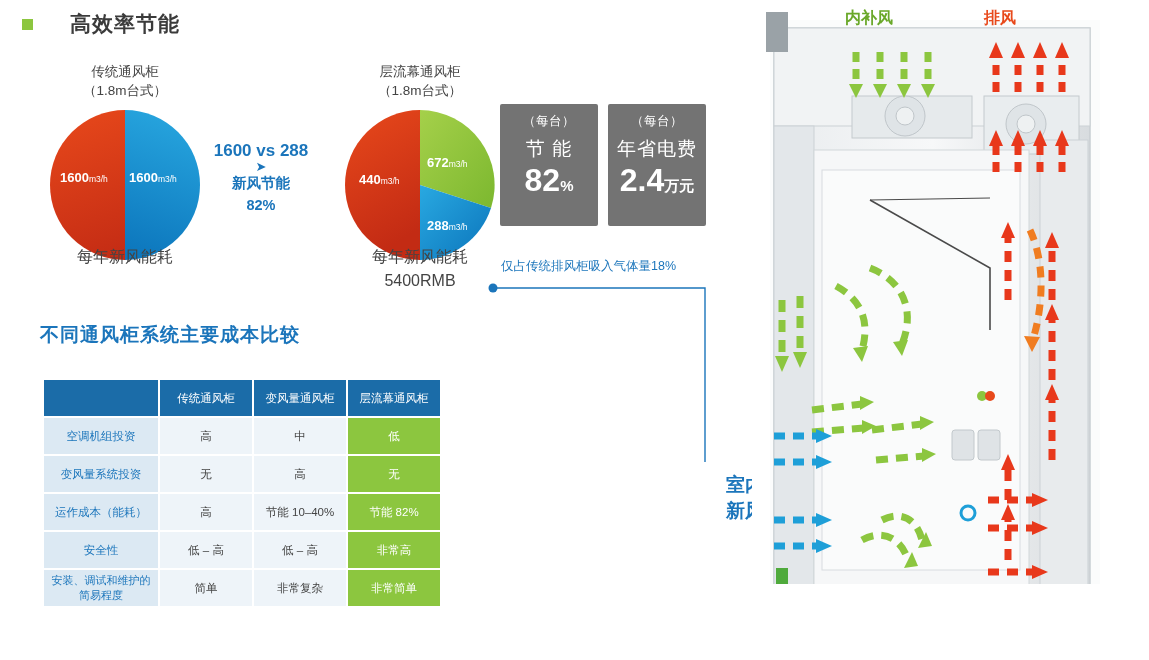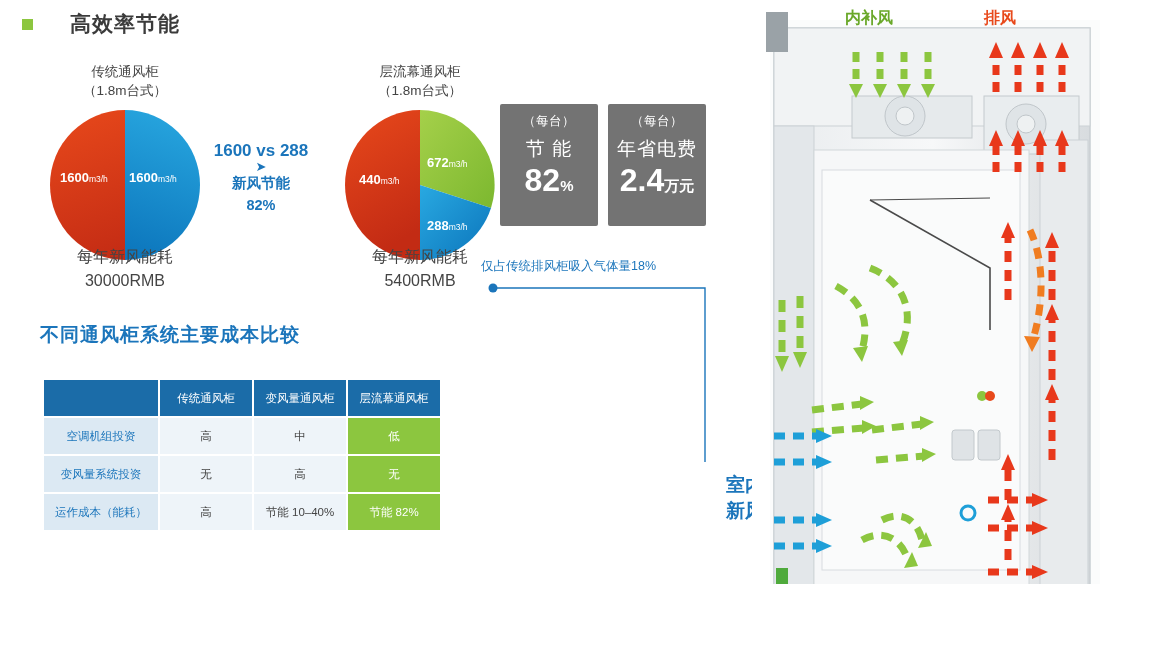--- a/index.html
+++ b/index.html
@@ -83,21 +83,20 @@
   <div class="pielbl" style="left:10px;top:60px;">
     <span style="font-size:13px;font-weight:bold;">1600</span><span>m3/h</span>
   </div>
   <div class="pielbl" style="left:79px;top:60px;">
     <span style="font-size:13px;font-weight:bold;">1600</span><span>m3/h</span>
   </div>
 </div>
 
 <div class="pie-foot" style="left:35px;top:245px;width:180px;">
   <div>每年新风能耗</div>
-  <div>30000RMB</div>
 </div>
 
 <div id="mid-cmp" style="left:196px;top:140px;width:130px;">
   <div class="big">1600 vs 288</div>
   <div class="arrow">➤</div>
   <div class="sub">新风节能</div>
   <div class="sub">82%</div>
 </div>
 
 <div class="pie-title" style="left:320px;top:62px;width:200px;">
@@ -179,24 +178,36 @@
       <td>无</td>
       <td>高</td>
       <td class="green">无</td>
     </tr>
     <tr>
       <td class="rowhead">运作成本（能耗）</td>
       <td>高</td>
       <td>节能 10–40%</td>
       <td class="green">节能 82%</td>
     </tr>
+    <tr>
+      <td class="rowhead">安全性</td>
+      <td>低 – 高</td>
+      <td>低 – 高</td>
+      <td class="green">非常高</td>
+    </tr>
+    <tr>
+      <td class="rowhead" style="font-size:11px;line-height:15px;padding:0 6px;">安装、调试和维护的简易程度</td>
+      <td>简单</td>
+      <td>非常复杂</td>
+      <td class="green">非常简单</td>
+    </tr>
   </tbody>
 </table>
 
-<div id="callout" style="left:481px;top:258px;">仅占传统排风柜吸入气体量18%</div>
+<div id="callout" style="left:501px;top:258px;">仅占传统排风柜吸入气体量18%</div>
 <svg class="abs" style="left:485px;top:272px;" width="240" height="200">
   <circle cx="8" cy="16" r="4.5" fill="#1b75bb"></circle>
   <path d="M12,16 L220,16 L220,190" stroke="#1b75bb" stroke-width="1.4" fill="none"></path>
 </svg>
 
 <div id="roomlbl" style="left:700px;top:472px;width:90px;">
   <div>室内</div>
   <div>新风</div>
 </div>
 

